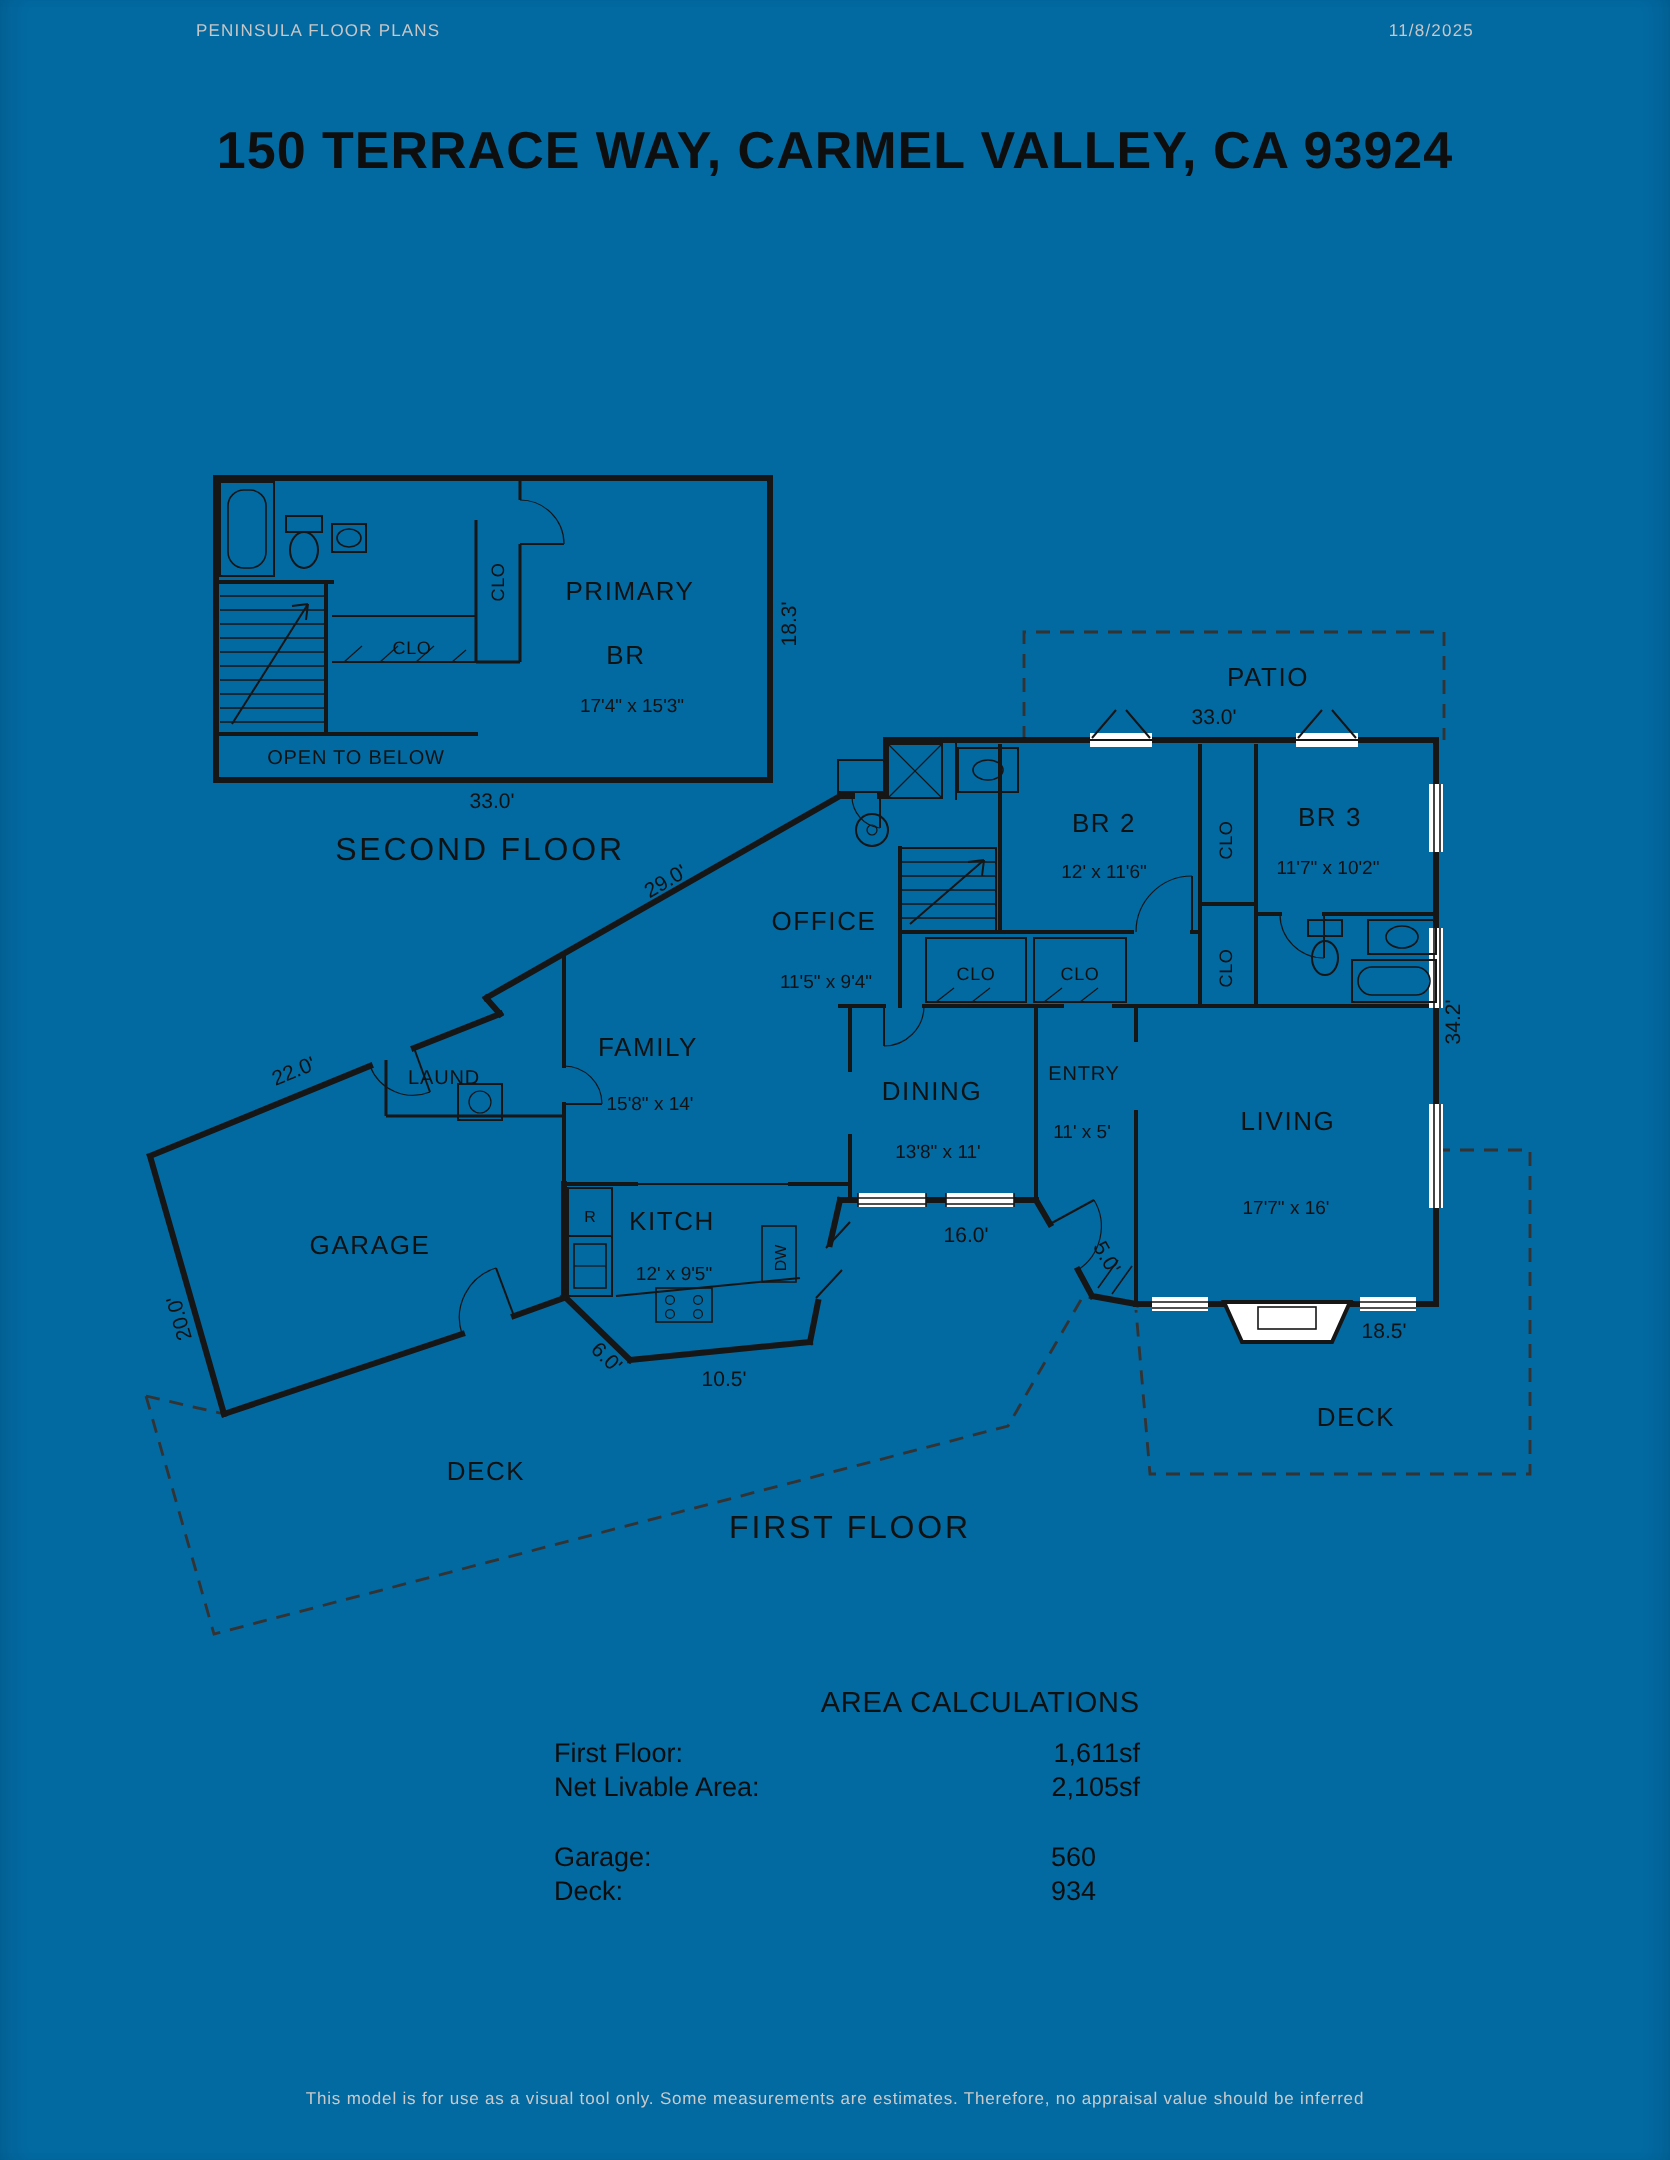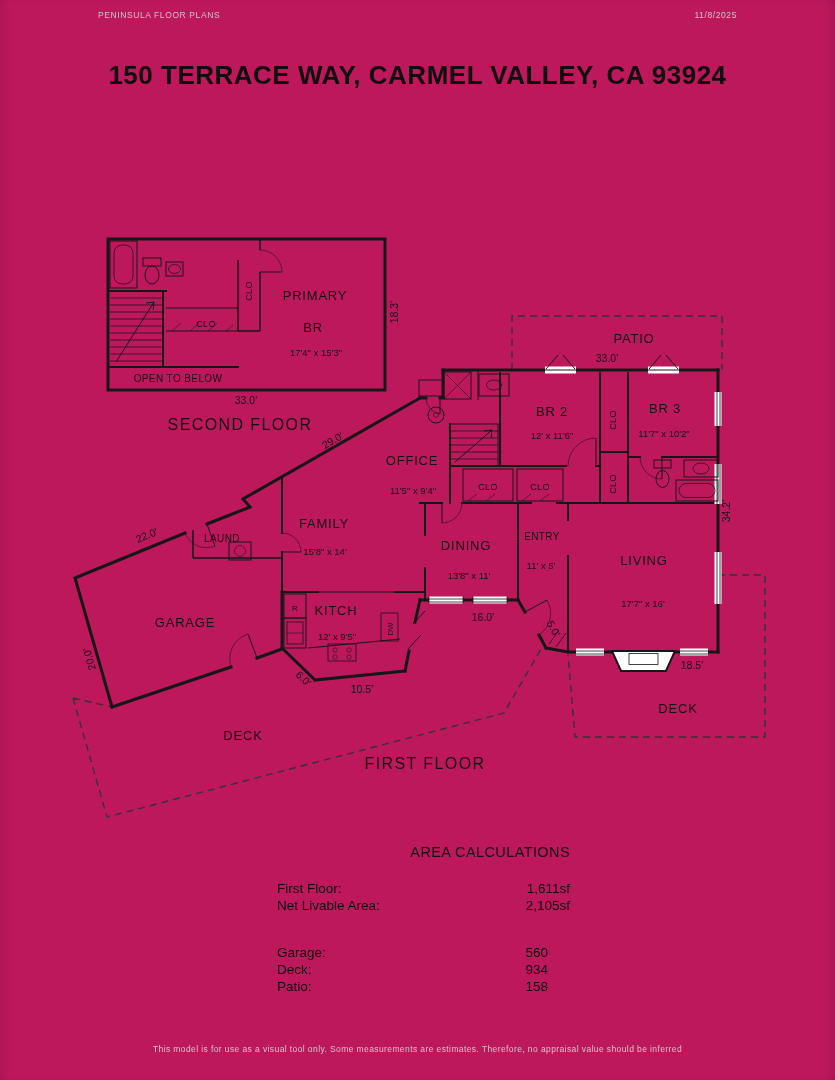--- a/index.html
+++ b/index.html
@@ -1,18 +1,18 @@
 <!DOCTYPE html>
 <html><head>
 <meta charset="utf-8">
 <style>
   *{margin:0;padding:0;box-sizing:border-box}
   html,body{width:835px;height:1080px}
   body{position:relative;background:#fff;font-family:"Liberation Sans",sans-serif;color:#111;overflow:hidden}
-  .page{position:absolute;inset:0;background:#be185d;box-shadow:inset 10px 0 14px -10px rgba(0,0,0,.18),inset -10px 0 14px -10px rgba(0,0,0,.18)}
+  .page{position:absolute;inset:0;background:#0369a1;box-shadow:inset 10px 0 14px -10px rgba(0,0,0,.18),inset -10px 0 14px -10px rgba(0,0,0,.18)}
   .hdr{position:absolute;top:10px;font-size:8.5px;letter-spacing:.6px;color:#c7c7c7}
   .hdr-left{left:98px}
   .hdr-right{right:98px}
   .title{position:absolute;top:60px;left:0;width:100%;text-align:center;font-size:26px;font-weight:700;letter-spacing:.5px;color:#0e0e0e}
   svg{position:absolute;left:0;top:0}
   svg path,svg rect,svg ellipse,svg circle,svg line{fill:none;stroke:#161616}
   svg .w3{stroke-width:3;stroke-linecap:square}
   svg .w2{stroke-width:2;stroke-linecap:square}
   svg .w15{stroke-width:1.5}
   svg .w1{stroke-width:1}
@@ -25,22 +25,22 @@
   .t-room{font-size:13px;letter-spacing:.8px}
   .t-dims{font-size:9.5px}
   .t-dim{font-size:10.5px}
   .t-small{font-size:10px;letter-spacing:.4px}
   .t-clo{font-size:9px;letter-spacing:.3px}
   .t-tiny{font-size:8px}
   .t-cap{font-size:16px;letter-spacing:1.4px}
   .area{position:absolute;left:277px;top:844px;width:293px}
   .area-title{text-align:right;font-size:14.5px;letter-spacing:.4px}
   .area-sub{text-align:center;font-size:12px;margin-top:1px}
-  .area-table{margin-top:20px}
-  .area-table2{margin-top:30px;width:271px}
+  .area-table{margin-top:8px}
+  .area-table2{margin-top:18px;width:271px}
   .ac-row{display:flex;justify-content:space-between;font-size:13.5px;line-height:17px;color:#0d0d0d}
   .ac-row.sum{border-bottom:1.3px solid #222}
   .footer{position:absolute;top:1044px;left:0;width:100%;text-align:center;font-size:8.5px;letter-spacing:.4px;color:#cacaca}
 </style>
 </head>
 <body>
 
 <div class="page">
 
   <div class="hdr hdr-left">PENINSULA FLOOR PLANS</div>
@@ -285,21 +285,17 @@
     </div>
     <div class="area-table2">
       <div class="ac-row">
         <span>Garage:</span>
         <span>560</span>
       </div>
       <div class="ac-row">
         <span>Deck:</span>
         <span>934</span>
       </div>
-      <div class="ac-row">
-        <span>Patio:</span>
-        <span>158</span>
-      </div>
     </div>
   </div>
 
   <div class="footer">This model is for use as a visual tool only. Some measurements are estimates. Therefore, no appraisal value should be inferred</div>
 </div>
 
 </body></html>

